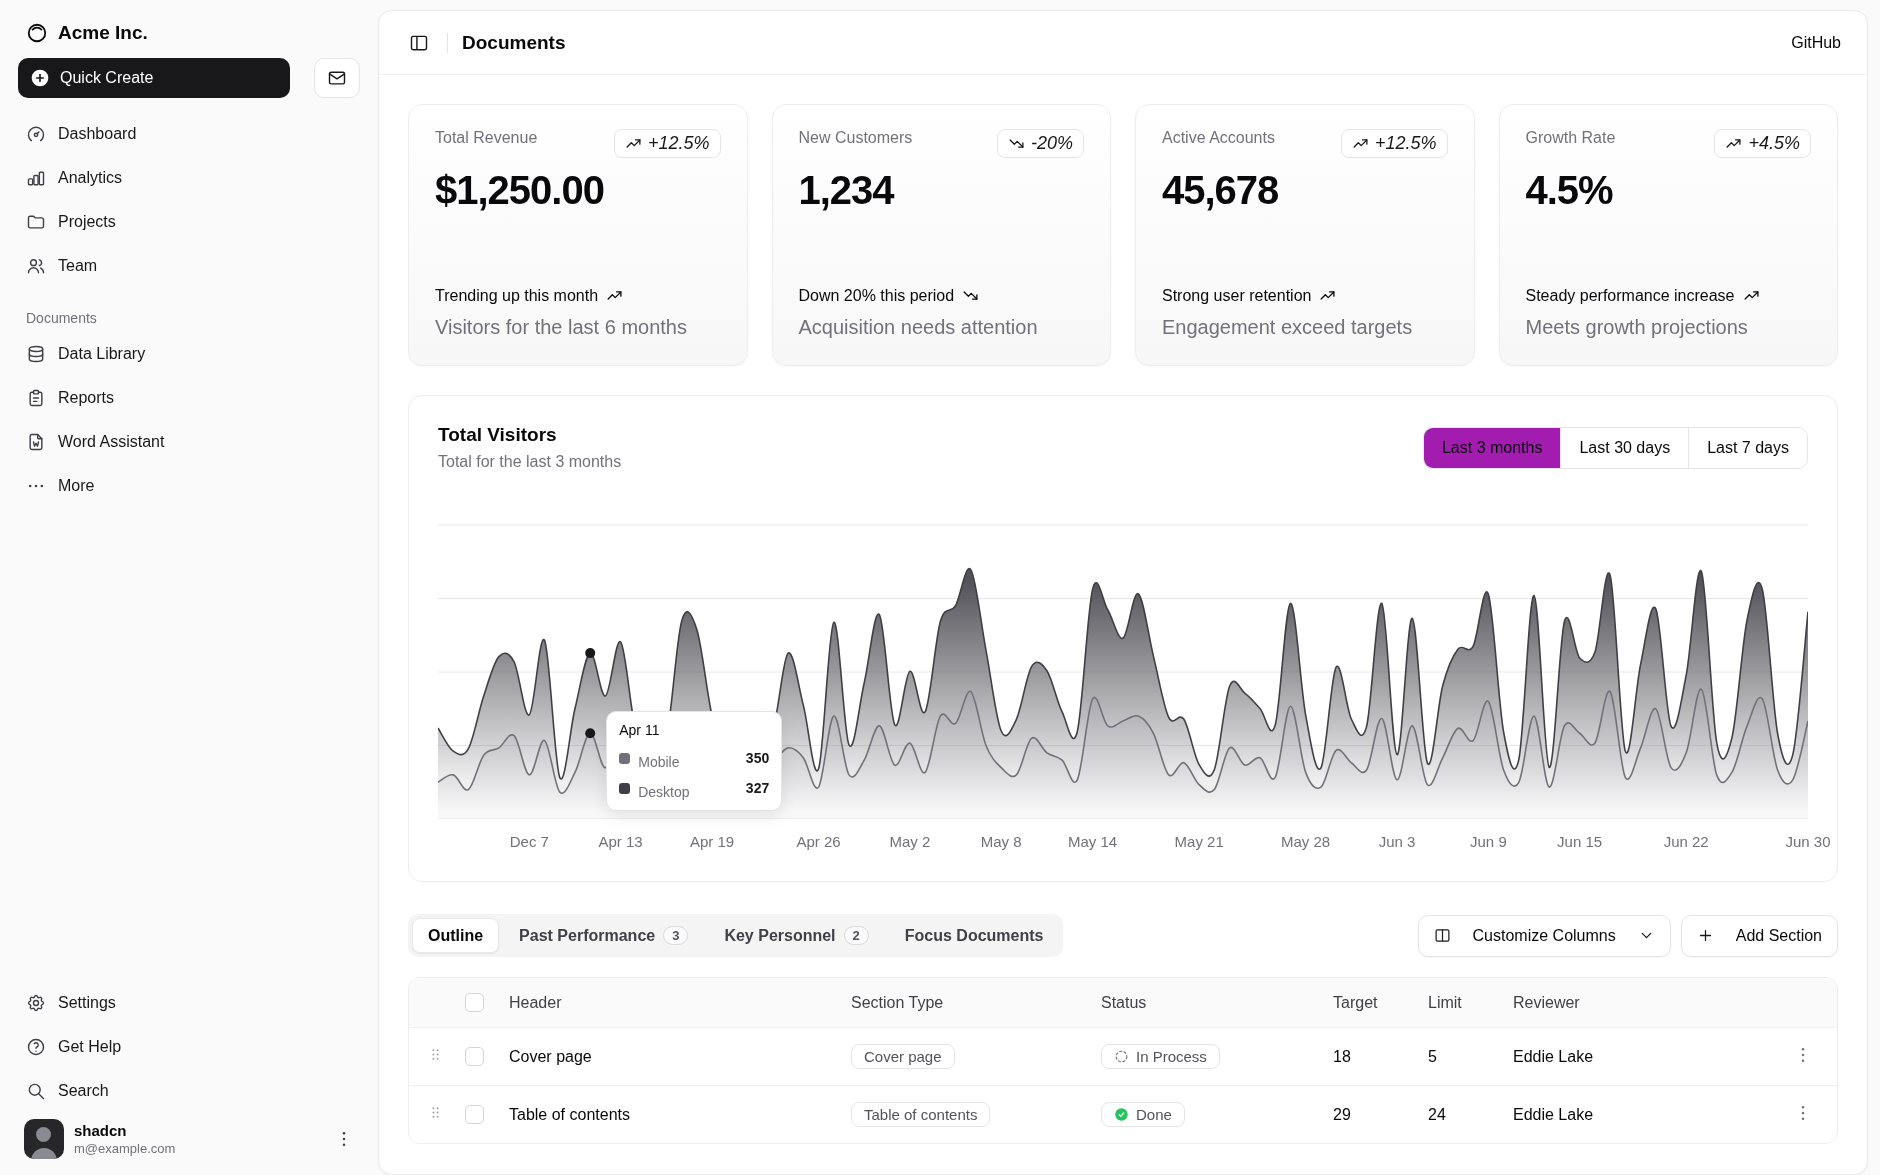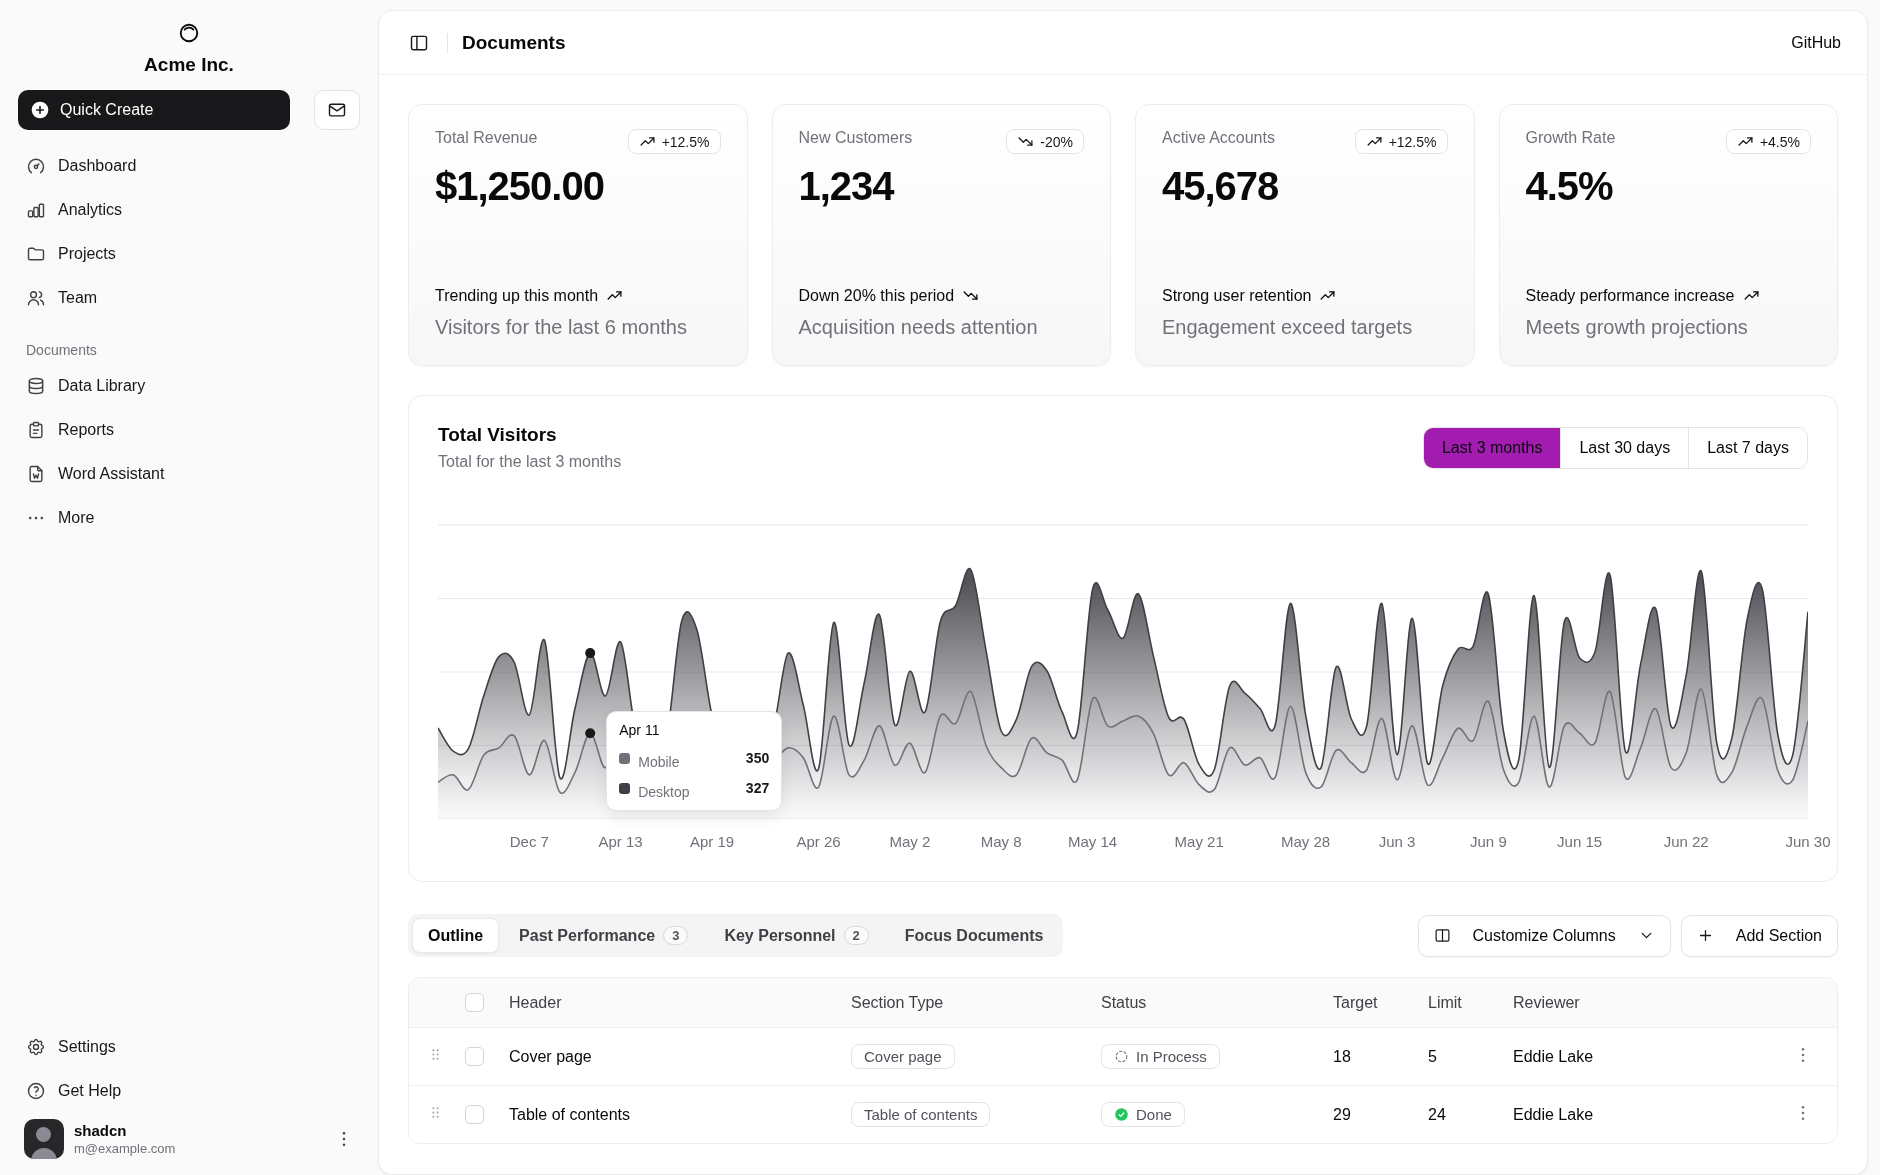--- a/index.html
+++ b/index.html
@@ -8,21 +8,21 @@
     display:flex; background:#fafafa; color:#09090b;
     font-family:"Liberation Sans", sans-serif; font-size:16px;
     -webkit-font-smoothing:antialiased;
   }
   svg.ic { width:20px; height:20px; flex:none; }
   svg.ic-sm { width:17px; height:17px; }
   svg.ic-xs { width:15px; height:15px; }
 
   
   .sidebar { width:378px; flex:none; display:flex; flex-direction:column; padding:14px 16px 16px; }
-  .brand { display:flex; align-items:center; gap:10px; padding:8px 10px 14px; font-weight:700; font-size:19px;flex-direction:column; }
+  .brand { display:flex; align-items:center; gap:10px; padding:8px 10px 14px; font-weight:700; font-size:19px; }
   .brand svg { width:22px; height:22px; }
   .quick-row { display:flex; gap:24px; padding:0 2px; margin-bottom:16px;justify-content:center; }
   .btn-quick { flex:1; height:40px; background:#18181b; color:#fff; border:none; border-radius:10px;
     display:flex; align-items:center; gap:10px; padding:0 12px; font-size:16px; font-weight:500; cursor:pointer;
     font-family:inherit; }
   .btn-mail { width:46px; height:40px; background:#fff; border:1px solid #e4e4e7; border-radius:10px;
     display:flex; align-items:center; justify-content:center; color:#18181b; cursor:pointer; }
   .nav { display:flex; flex-direction:column; gap:4px; }
   .nav-item { display:flex; align-items:center; gap:12px; height:40px; padding:0 10px; border-radius:10px;
     font-size:16px; color:#18181b; cursor:pointer; }
@@ -49,21 +49,21 @@
   .page-title { font-size:19px; font-weight:600; }
   .github-link { margin-left:auto; font-size:16px; font-weight:500; color:#09090b; text-decoration:none; cursor:pointer; }
 
   
   .stats { display:grid; grid-template-columns:repeat(4,1fr); gap:24px; margin:29px 29px 0; }
   .card { display:flex; flex-direction:column; min-height:262px; border:1px solid #ededf0; border-radius:14px;
     background:linear-gradient(to top, #f7f7f8, #ffffff); box-shadow:0 1px 2px rgba(0,0,0,.04); padding:24px 26px; }
   .card-top { display:flex; justify-content:space-between; align-items:flex-start; gap:8px; }
   .card-label { color:#71717a; font-size:16px; }
   .badge-trend { display:inline-flex; align-items:center; gap:6px; border:1px solid #e4e4e7; border-radius:8px;
-    background:#fff; padding:3px 10px; font-size:14px; color:#18181b; white-space:nowrap; }
+    background:#fff; padding:3px 10px; font-size:18px; color:#18181b; white-space:nowrap;font-style:italic; }
   .card-value { font-size:40px; font-weight:700; letter-spacing:-1px; margin-top:10px; font-variant-numeric:tabular-nums; }
   .card-foot1 { margin-top:auto; display:flex; align-items:flex-start; gap:8px; font-size:16px; font-weight:500; line-height:1.35; }
   .card-foot1 svg { margin-top:2px; }
   .card-foot2 { margin-top:7px; color:#71717a; font-size:20px; line-height:1.35; }
 
   
   .chart-card { margin:29px 29px 0; border:1px solid #ededf0; border-radius:14px; padding:28px 29px 22px; position:relative; }
   .chart-head { display:flex; justify-content:space-between; align-items:center; }
   .chart-title { font-size:19px; font-weight:700; }
   .chart-sub { color:#71717a; font-size:16px; margin-top:7px; }
@@ -365,20 +365,26 @@
       <svg class="ic">
           <use href="#i-gear"></use>
         </svg>
       <span>Settings</span>
     </div>
     <div class="nav-item">
       <svg class="ic">
           <use href="#i-help"></use>
         </svg>
       <span>Get Help</span>
+    </div>
+    <div class="nav-item">
+      <svg class="ic">
+          <use href="#i-search"></use>
+        </svg>
+      <span>Search</span>
     </div>
   </nav>
 
   <div class="user-row">
     <div class="avatar"></div>
     <div class="user-meta">
       <span class="user-name">shadcn</span>
       <span class="user-email">m@example.com</span>
     </div>
     <svg class="ic user-menu">

